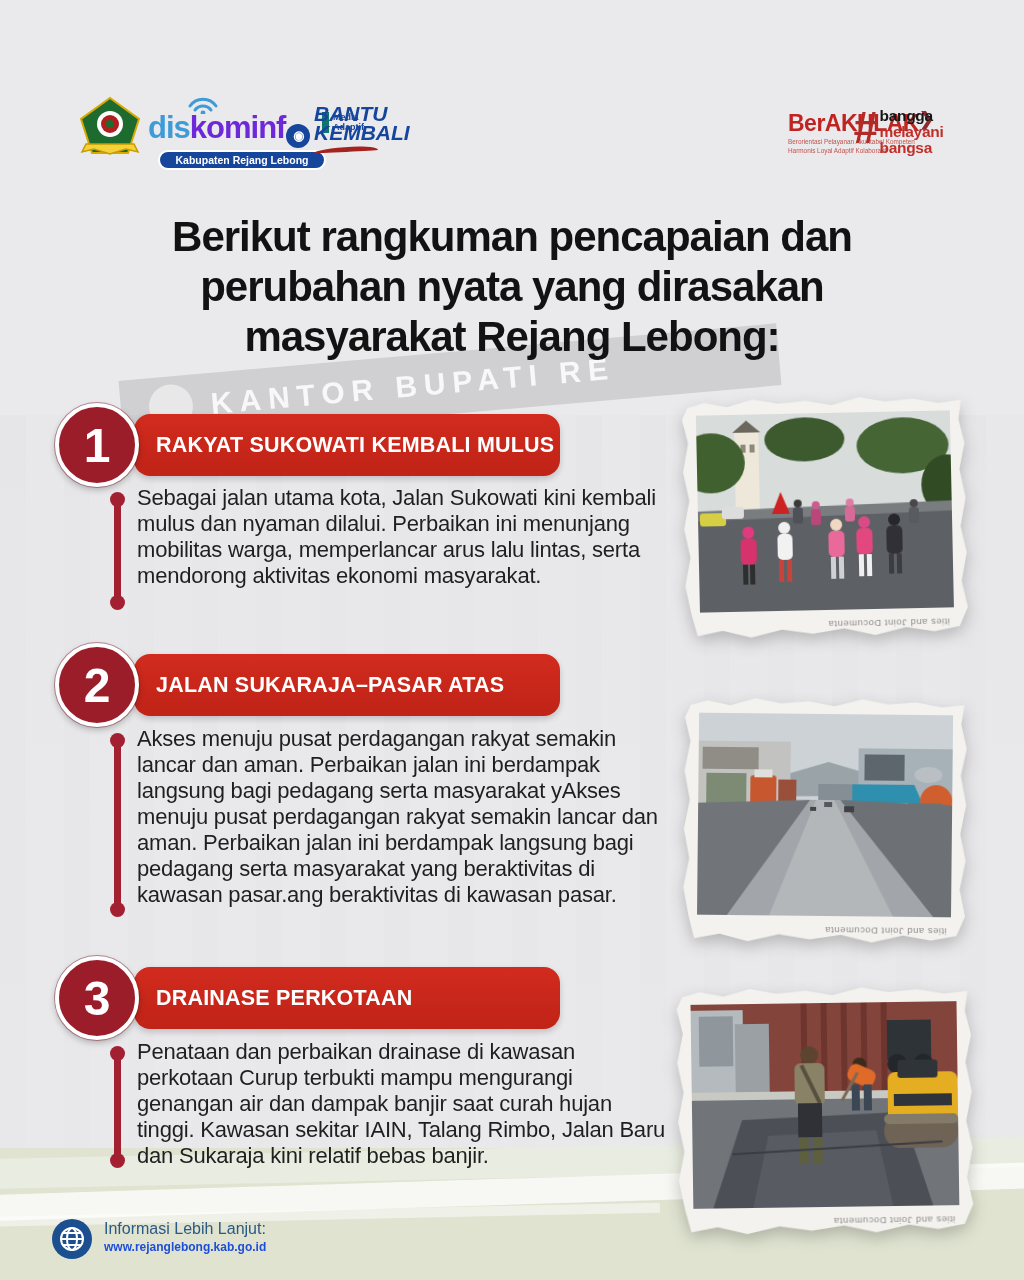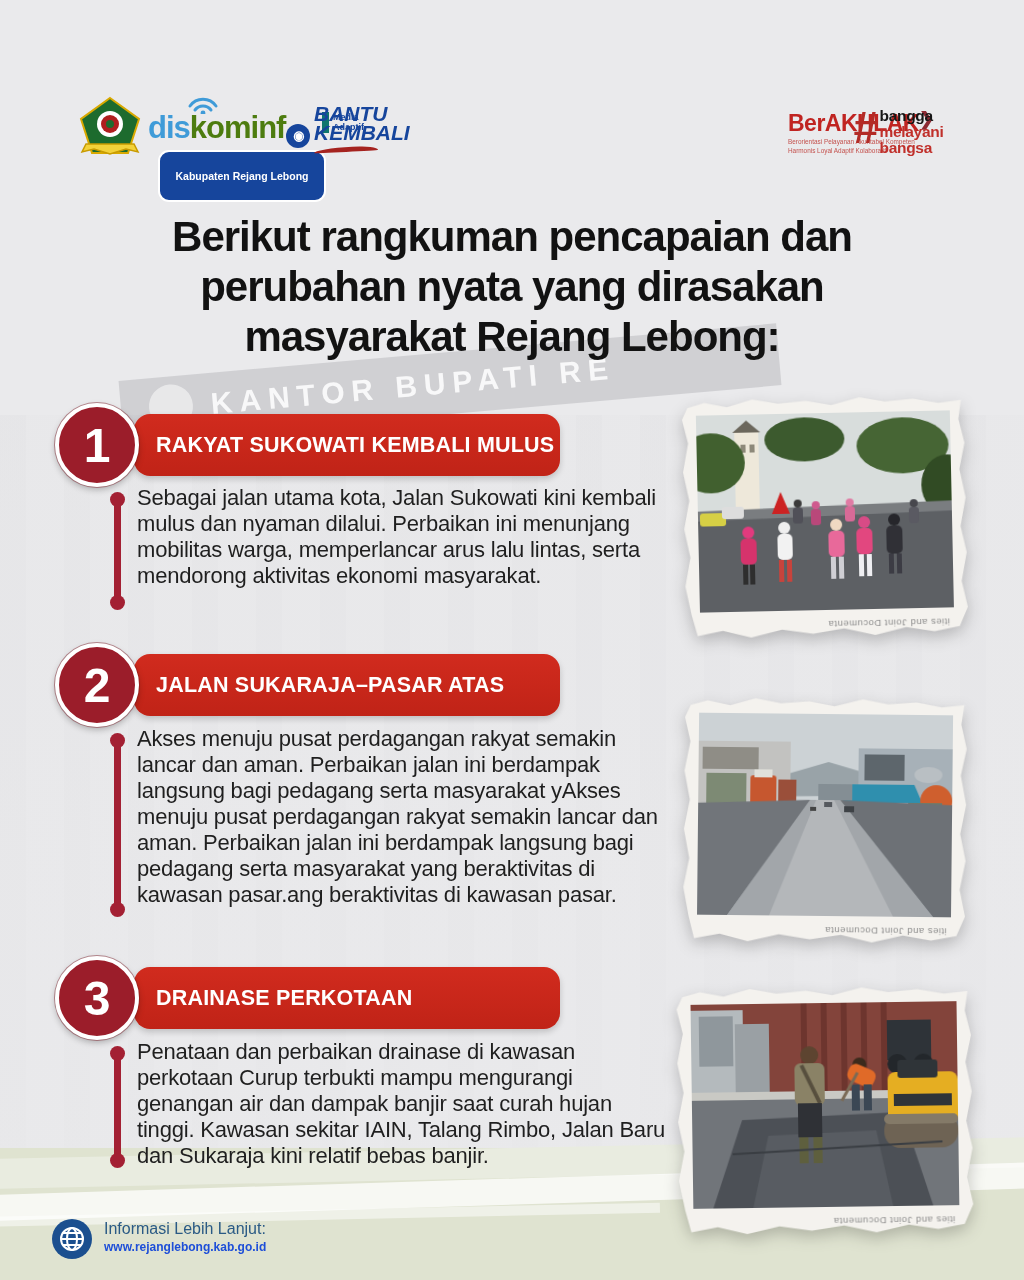--- a/index.html
+++ b/index.html
@@ -34,29 +34,29 @@
     background:rgba(255,255,255,.75); transform:rotate(-1.8deg); }
   .bg-band2 { position:absolute; left:-40px; top:1210px; width:700px; height:10px;
     background:rgba(255,255,255,.5); transform:rotate(-1.2deg); }
   
   .hdr { position:absolute; left:0; top:0; width:100%; height:180px; }
   .crest { position:absolute; left:78px; top:96px; }
   .disko { position:absolute; left:148px; top:98px; width:200px; }
   .disko-wifi { position:absolute; left:38px; top:-2px; }
   .disko-word { position:relative; top:14px; font-weight:bold; font-size:31px; letter-spacing:-1px; line-height:1; }
   .disko-word .p1 { color:#3f9bd8; }
-  .disko-word .p2 { color:#4d7c0f; }
+  .disko-word .p2 { color:#6d28d9; }
   .disko-o { display:inline-block; width:24px; height:24px; border-radius:50%;
     background:#16459c; position:relative; top:2px; margin-left:1px;
     color:#fff; font-size:13px; text-align:center; line-height:24px; }
   .disko-media { position:absolute; left:174px; top:14px; border-left:7px solid #0f766e;
     padding-left:4px; font-size:9px; color:#16459c; font-weight:bold; line-height:1.15; }
   .disko-pill { position:relative; top:18px; left:10px; width:168px; background:#16459c;
     border:2px solid #fff; border-radius:11px; color:#fff; font-weight:bold;
-    font-size:10.5px; text-align:center; padding:18px 0; }
+    font-size:10.5px; text-align:center; padding:2px 0; }
   .bantu { position:absolute; left:314px; top:104px; color:#16459c; font-weight:bold;
     font-style:italic; font-size:21px; line-height:.92; letter-spacing:0; }
   .bantu-swoosh { width:64px; height:5px; background:#a5231f; border-radius:60% 40% 50% 50%/90% 90% 10% 10%;
     margin-top:4px; transform:rotate(-3deg); }
   .berakhlak { position:absolute; left:748px; top:112px; width:135px;margin-left:40px; }
   .berakhlak-title { color:#c02421; font-weight:bold; font-size:23px; letter-spacing:-.5px; line-height:1; }
   .berakhlak-arrow { color:#8d2a33; font-weight:bold; font-size:18px; position:relative; top:-6px; }
   .berakhlak-sub { color:#c4514d; font-size:6.4px; line-height:1.35; margin-top:2px; }
   .bangga { position:absolute; left:853px; top:108px; display:flex; }
   .bangga-hash { color:#b32b26; font-size:44px; font-weight:bold; font-style:italic; line-height:.9; }

